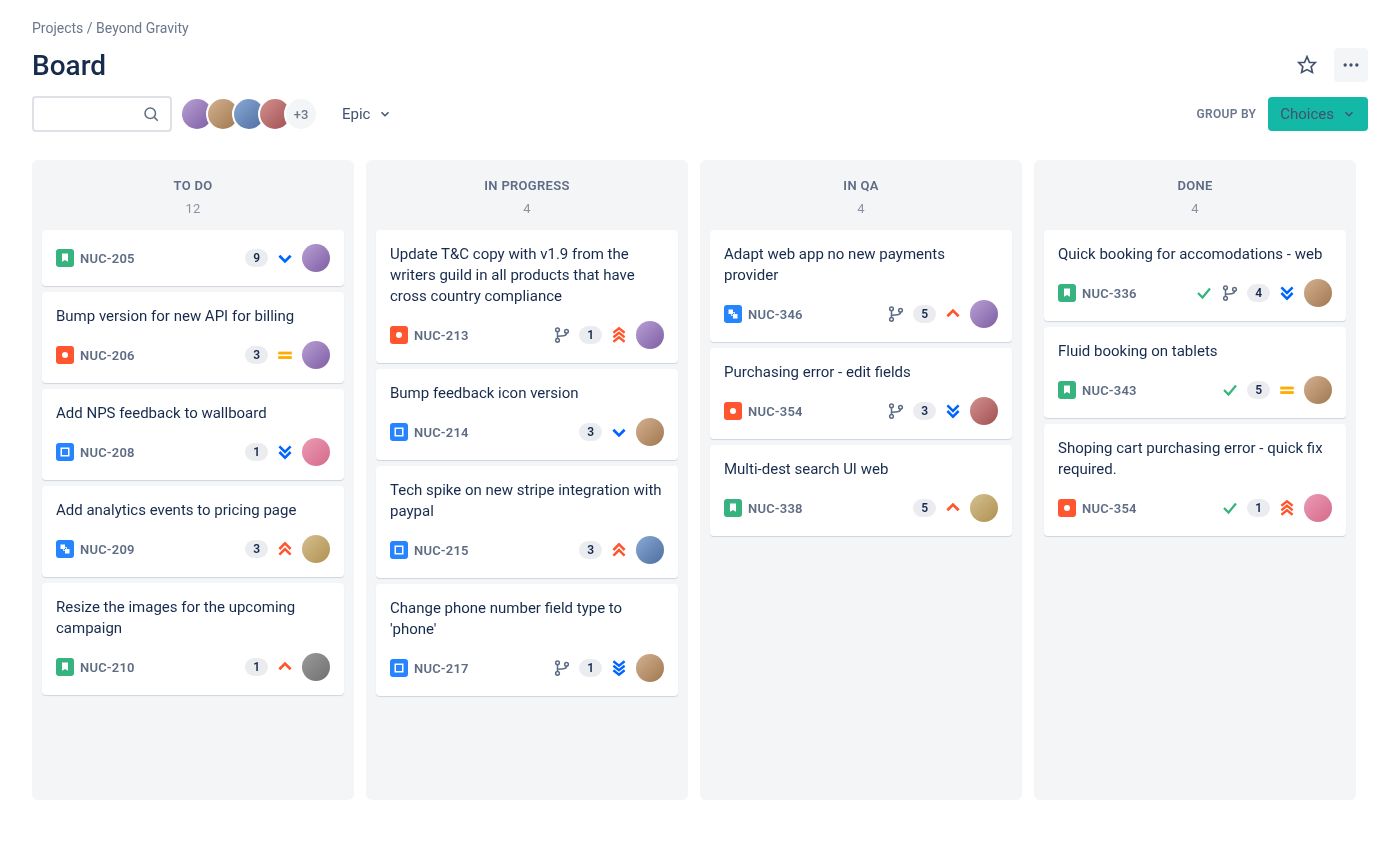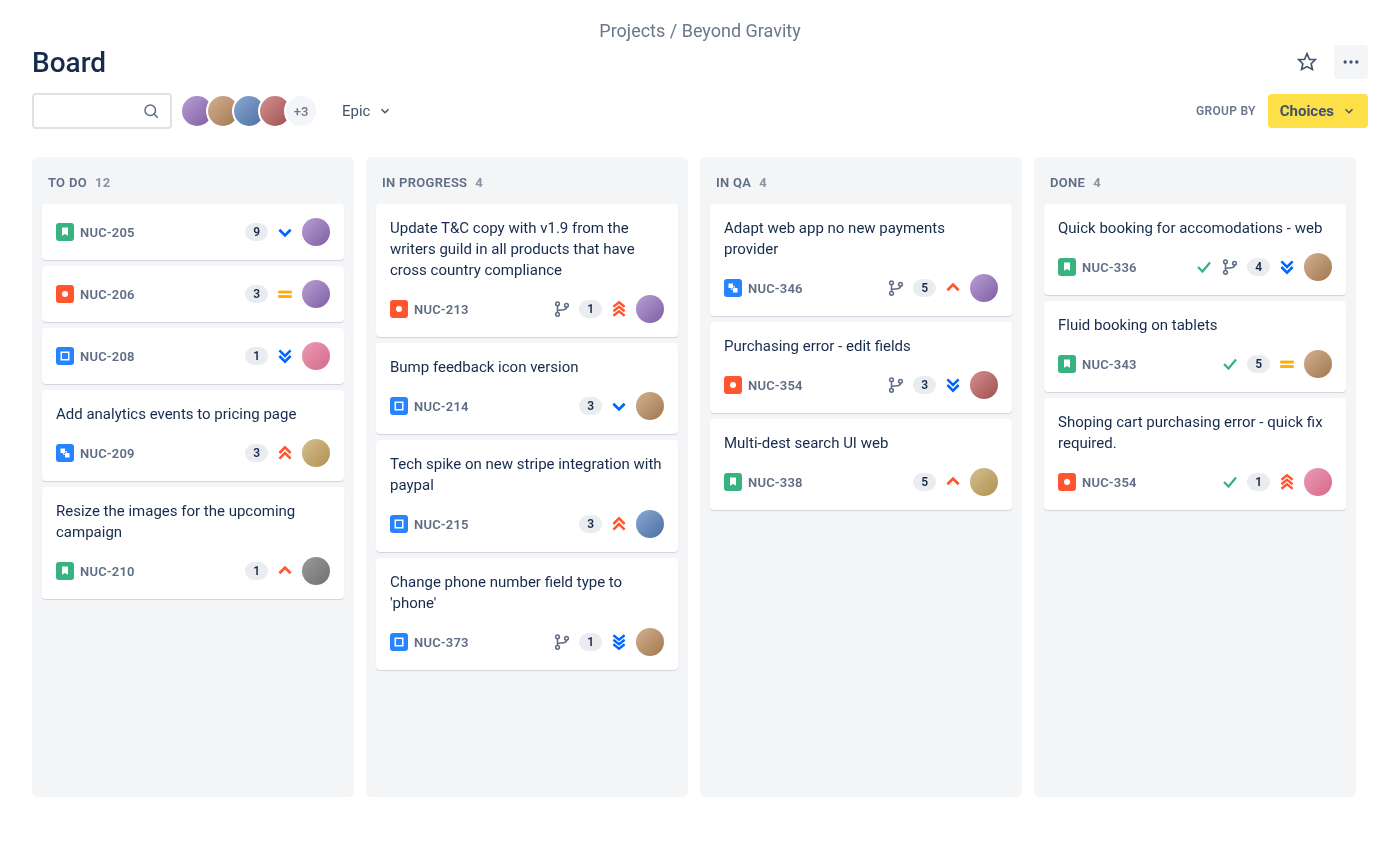--- a/index.html
+++ b/index.html
@@ -3,43 +3,43 @@
 <meta charset="utf-8">
 <style>
   * { box-sizing: border-box; margin: 0; padding: 0; }
   body {
     font-family: -apple-system, BlinkMacSystemFont, "Segoe UI", Roboto, Helvetica, Arial, sans-serif;
     background: #fff;
     color: #172B4D;
     padding: 20px 32px;
     width: 1400px;
   }
-  .breadcrumb { font-size: 18px; color: #6B778C; margin-bottom: 4px; text-align: center; }
+  .breadcrumb { font-size: 14px; color: #6B778C; margin-bottom: 12px; }
   .breadcrumb a { color: #6B778C; text-decoration: none; }
   .titlebar { display: flex; align-items: center; justify-content: space-between; }
   .page-title { font-size: 28px; font-weight: 500; color: #172B4D; }
   .title-icons { display: flex; gap: 10px; align-items: center; }
   .icon-btn { width: 34px; height: 34px; display:flex; align-items:center; justify-content:center; border-radius:4px; cursor:pointer; }
   .icon-btn.bg { background:#F4F5F7; }
   .toolbar { display:flex; align-items:center; justify-content:space-between; margin-top:14px; }
   .toolbar-left { display:flex; align-items:center; gap:16px; }
   .search-box { width:140px; height:36px; border:2px solid #DFE1E6; border-radius:4px; display:flex; align-items:center; justify-content:flex-end; padding:0 10px; }
   .avatar-stack { display:flex; align-items:center; }
   .avatar-stack .avatar { margin-left:-8px; border:2px solid #fff; }
   .avatar { width:34px; height:34px; border-radius:50%; background:#ccc; display:inline-block; flex:none; }
   .avatar.small { width:28px; height:28px; }
   .avatar-more { width:34px; height:34px; border-radius:50%; background:#F4F5F7; color:#6B778C; font-size:13px; display:flex; align-items:center; justify-content:center; margin-left:-8px; border:2px solid #fff; font-weight:500; }
   .epic-filter { display:flex; align-items:center; gap:8px; font-size:15px; color:#42526E; padding:6px 8px; cursor:pointer; }
   .toolbar-right { display:flex; align-items:center; gap:12px; }
   .groupby-label { font-size:12px; color:#6B778C; font-weight:600; letter-spacing:0.3px; }
-  .groupby-select { background:#fde047; border-radius:4px; padding:8px 12px; display:flex; align-items:center; gap:8px; font-size:15px; color:#42526E; cursor:pointer;font-weight:bold; }
+  .groupby-select { background:#14b8a6; border-radius:4px; padding:8px 12px; display:flex; align-items:center; gap:8px; font-size:15px; color:#42526E; cursor:pointer; }
   .board { display:flex; gap:12px; margin-top:28px; align-items:flex-start; }
   .column { background:#F4F5F7; border-radius:6px; width:322px; padding:10px; flex:none; min-height:640px; }
-  .col-header { display:flex; align-items:center; gap:8px; padding:8px 6px 14px 6px; font-size:13px; font-weight:600; color:#5E6C84; letter-spacing:0.3px; }
-  .col-count { color:#8993A4; font-weight:700; }
+  .col-header { display:flex; align-items:center; gap:8px; padding:8px 6px 14px 6px; font-size:13px; font-weight:600; color:#5E6C84; letter-spacing:0.3px;flex-direction:column; }
+  .col-count { color:#8993A4; font-weight:400; }
   .card { background:#fff; border-radius:4px; box-shadow:0 1px 1px rgba(9,30,66,.15); padding:14px; margin-bottom:6px; cursor:pointer; }
   .card-title { font-size:15px; color:#172B4D; line-height:1.4; margin-bottom:14px; }
   .card-footer { display:flex; align-items:center; justify-content:space-between;gap:44px; }
   .card-left { display:flex; align-items:center; gap:6px; }
   .issue-type { width:18px; height:18px; border-radius:3px; display:flex; align-items:center; justify-content:center; flex:none; }
   .issue-type svg { width:12px; height:12px; }
   .it-story { background:#36B37E; }
   .it-bug { background:#FF5630; }
   .it-task { background:#2684FF; }
   .it-subtask { background:#2684FF; }
@@ -140,20 +140,21 @@
               <span class="priority">
                 <svg width="18" height="18" viewBox="0 0 16 16" fill="none" stroke="#0065FF" stroke-width="2.5">
                   <polyline points="3 6 8 11 13 6"></polyline>
                 </svg>
               </span>
               <span class="avatar small av1"></span>
             </div>
           </div>
         </div>
         <div class="card">
+          <div class="card-title">Bump version for new API for billing</div>
           <div class="card-footer">
             <div class="card-left">
               <span class="issue-type it-bug">
                 <svg viewBox="0 0 16 16" fill="#fff">
                   <circle cx="8" cy="8" r="4"></circle>
                 </svg>
               </span>
               <span class="card-key">NUC-206</span>
             </div>
             <div class="card-right">
@@ -162,20 +163,21 @@
                 <svg width="18" height="18" viewBox="0 0 16 16">
                   <rect x="2" y="5" width="12" height="2.5" fill="#FFAB00"></rect>
                   <rect x="2" y="9" width="12" height="2.5" fill="#FFAB00"></rect>
                 </svg>
               </span>
               <span class="avatar small av1"></span>
             </div>
           </div>
         </div>
         <div class="card">
+          <div class="card-title">Add NPS feedback to wallboard</div>
           <div class="card-footer">
             <div class="card-left">
               <span class="issue-type it-task">
                 <svg viewBox="0 0 16 16" fill="none" stroke="#fff" stroke-width="2">
                   <rect x="3" y="3" width="10" height="10"></rect>
                 </svg>
               </span>
               <span class="card-key">NUC-208</span>
             </div>
             <div class="card-right">
@@ -325,21 +327,21 @@
         </div>
         <div class="card">
           <div class="card-title">Change phone number field type to 'phone'</div>
           <div class="card-footer">
             <div class="card-left">
               <span class="issue-type it-task">
                 <svg viewBox="0 0 16 16" fill="none" stroke="#fff" stroke-width="2">
                   <rect x="3" y="3" width="10" height="10"></rect>
                 </svg>
               </span>
-              <span class="card-key">NUC-373</span>
+              <span class="card-key">NUC-217</span>
             </div>
             <div class="card-right">
               <span class="branch-icon">
                 <svg width="18" height="18" viewBox="0 0 24 24" fill="none" stroke="#5E6C84" stroke-width="2">
                   <circle cx="6" cy="5" r="2.5"></circle>
                   <circle cx="6" cy="19" r="2.5"></circle>
                   <circle cx="18" cy="7" r="2.5"></circle>
                   <path d="M6 7.5v9"></path>
                   <path d="M18 9.5c0 4-6 4-12 4" stroke-linecap="round"></path>
                 </svg>

